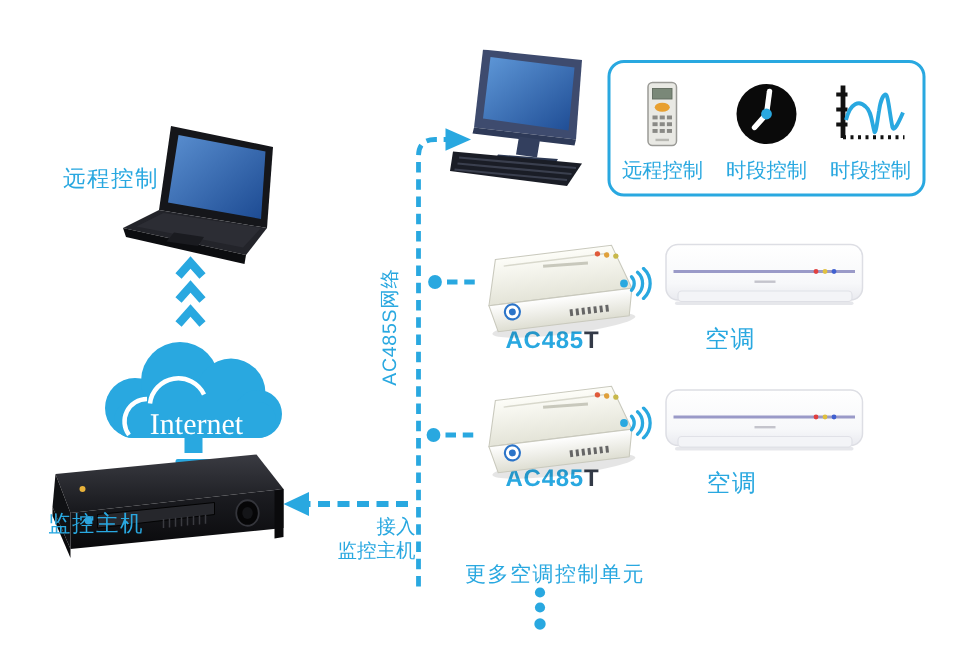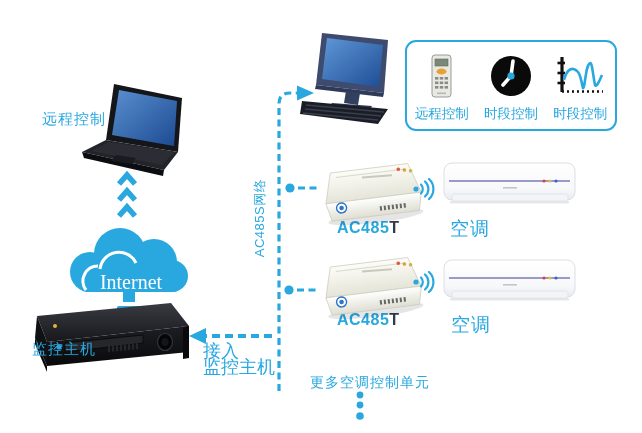--- a/index.html
+++ b/index.html
@@ -4,25 +4,25 @@
 <style>
   html,body{margin:0;padding:0;background:#fff;}
   .stage{position:relative;width:642px;height:433px;background:#ffffff;overflow:hidden;
          font-family:"Liberation Sans","DejaVu Sans",sans-serif;padding-left:12px;}
   .abs{position:absolute;}
   .lbl{color:#29A8E0;white-space:nowrap;}
   .lbl-laptop{left:42px;top:110px;font-size:15px;letter-spacing:1px;}
   .lbl-server{left:32px;top:340px;font-size:15px;letter-spacing:1px;z-index:7;}
   .lbl-network{left:212px;top:209px;width:96px;font-size:13px;text-align:center;
                transform:rotate(-90deg);transform-origin:center center;letter-spacing:.5px;}
-  .lbl-access{left:203px;top:343px;width:74px;font-size:18px;text-align:left;line-height:16px;z-index:7;}
+  .lbl-access{left:203px;top:343px;width:74px;font-size:13px;text-align:right;line-height:16px;z-index:7;}
   .lbl-more{left:310px;top:374px;font-size:14px;letter-spacing:1px;}
   .lbl-adapter{font-size:16px;font-weight:bold;letter-spacing:.5px;}
   .lbl-adapter .sfx{color:#333a47;}
-  .lbl-ac{font-size:19px;letter-spacing:1px;}
+  .lbl-ac{font-size:16px;letter-spacing:1px;margin-left:20px;}
   .panel{left:405px;top:40px;width:212px;height:91px;border:2px solid #29A8E0;border-radius:11px;
          background:#fff;box-sizing:border-box;display:flex;align-items:stretch;z-index:3;}
   .panel-item{flex:1;display:flex;flex-direction:column;align-items:center;justify-content:flex-end;padding-bottom:6px;}
   .panel-icon{height:48px;display:flex;align-items:center;justify-content:center;margin-bottom:5px;}
   .panel-label{color:#29A8E0;font-size:13.5px;}
   svg{display:block;}
   .dev{z-index:2;}
   .connectors{left:0;top:0;z-index:5;pointer-events:none;}
 </style>
 </head>

